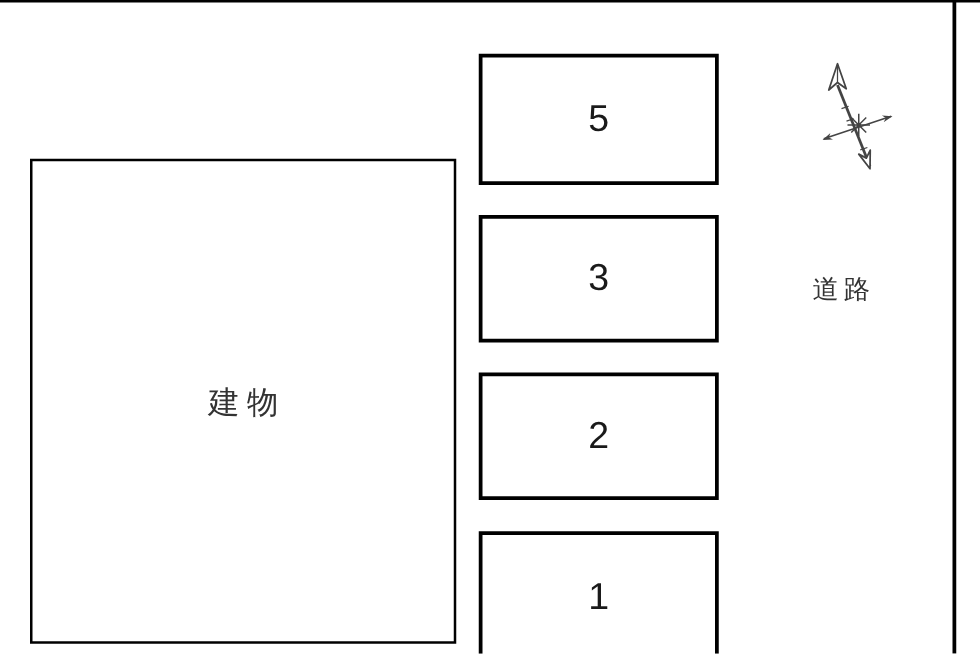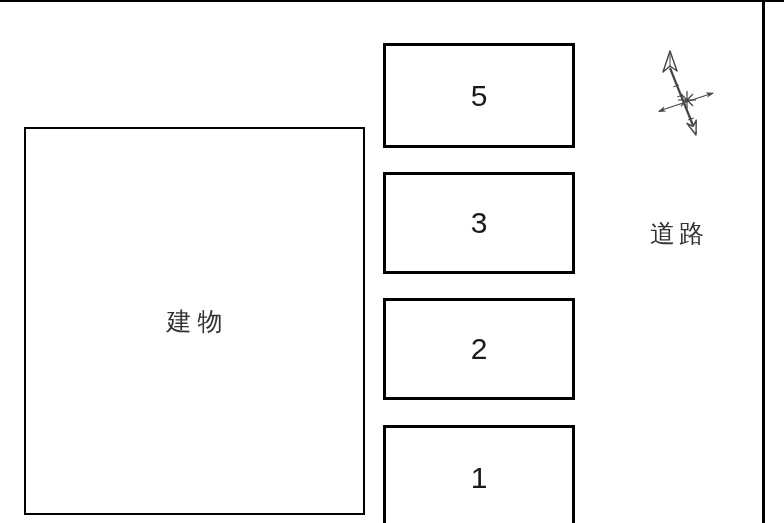--- a/index.html
+++ b/index.html
@@ -65,21 +65,21 @@
   .spot-2 { top: 298px; height: 102px; }
   .spot-1 { top: 425px; height: 106px; }
   .compass {
     position: absolute;
     left: 650px; top: 47px;
     width: 72px; height: 92px;
   }
   .road-label {
     position: absolute;
     left: 650px; top: 217px;
-    font-size: 25px;
+    font-size: 21px;
     letter-spacing: 4px;
     color: #333333;
     white-space: nowrap;
   }
 </style>
 </head>
 <body>
 
 <div class="canvas">
 

